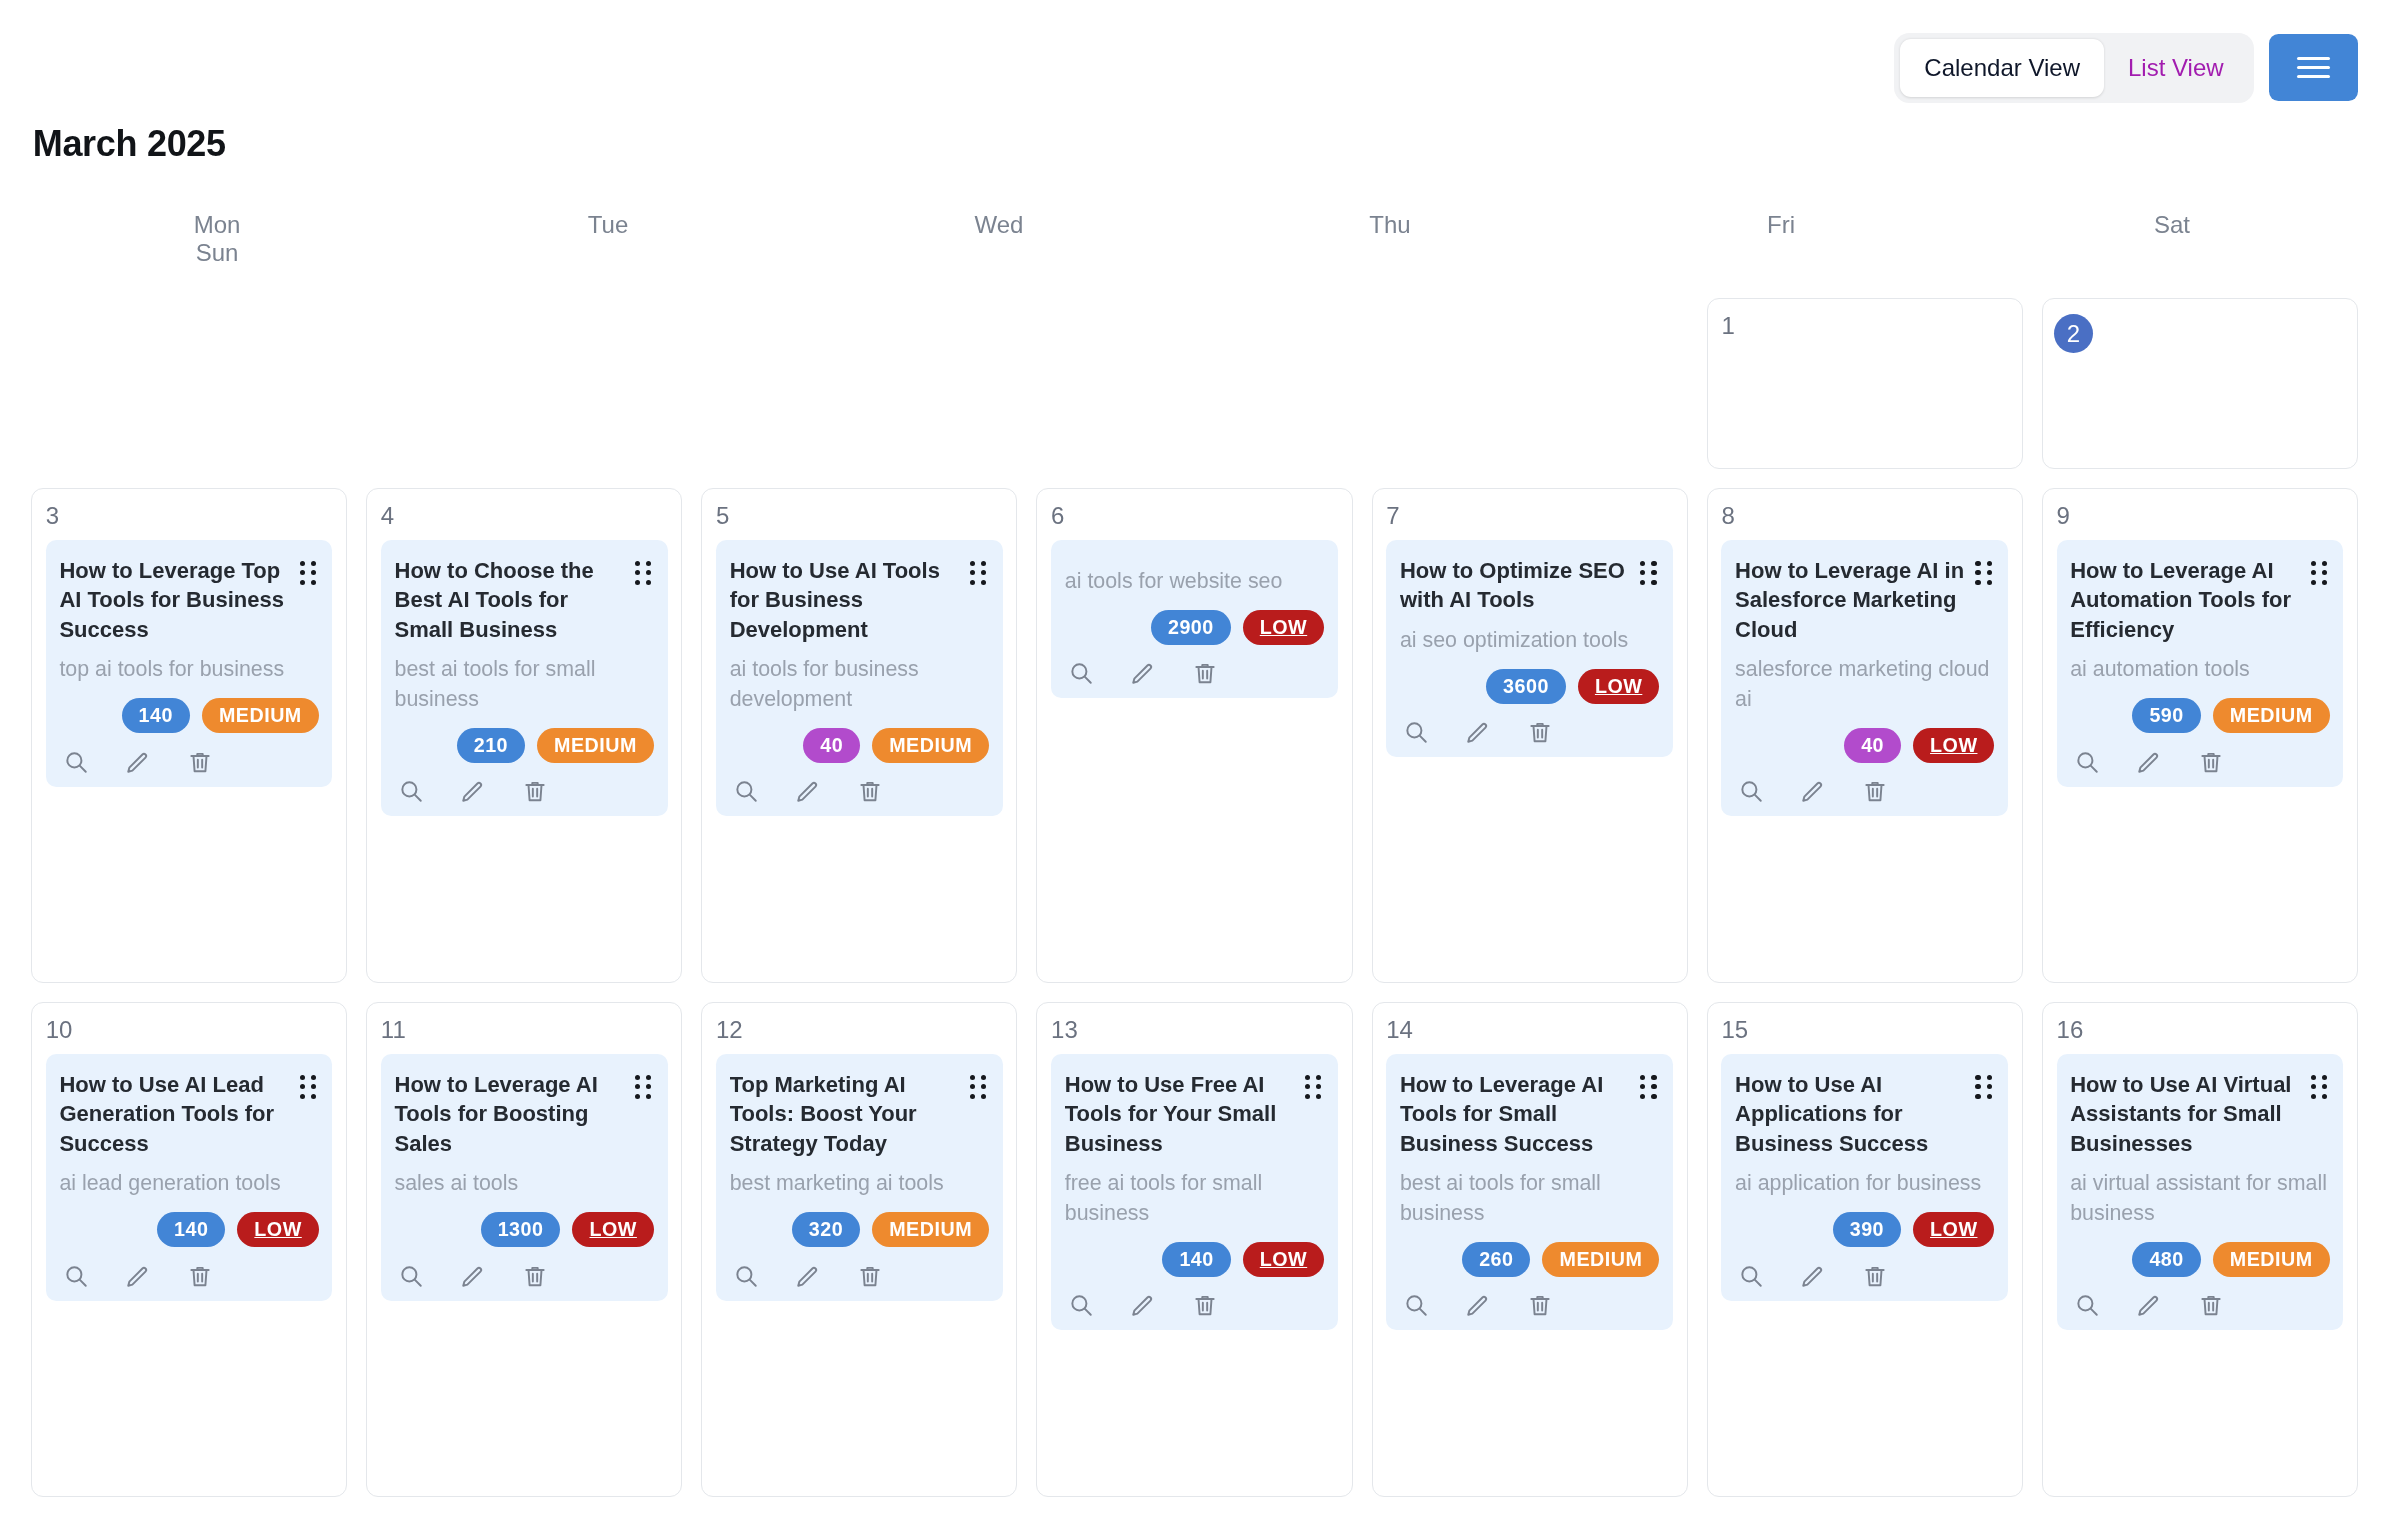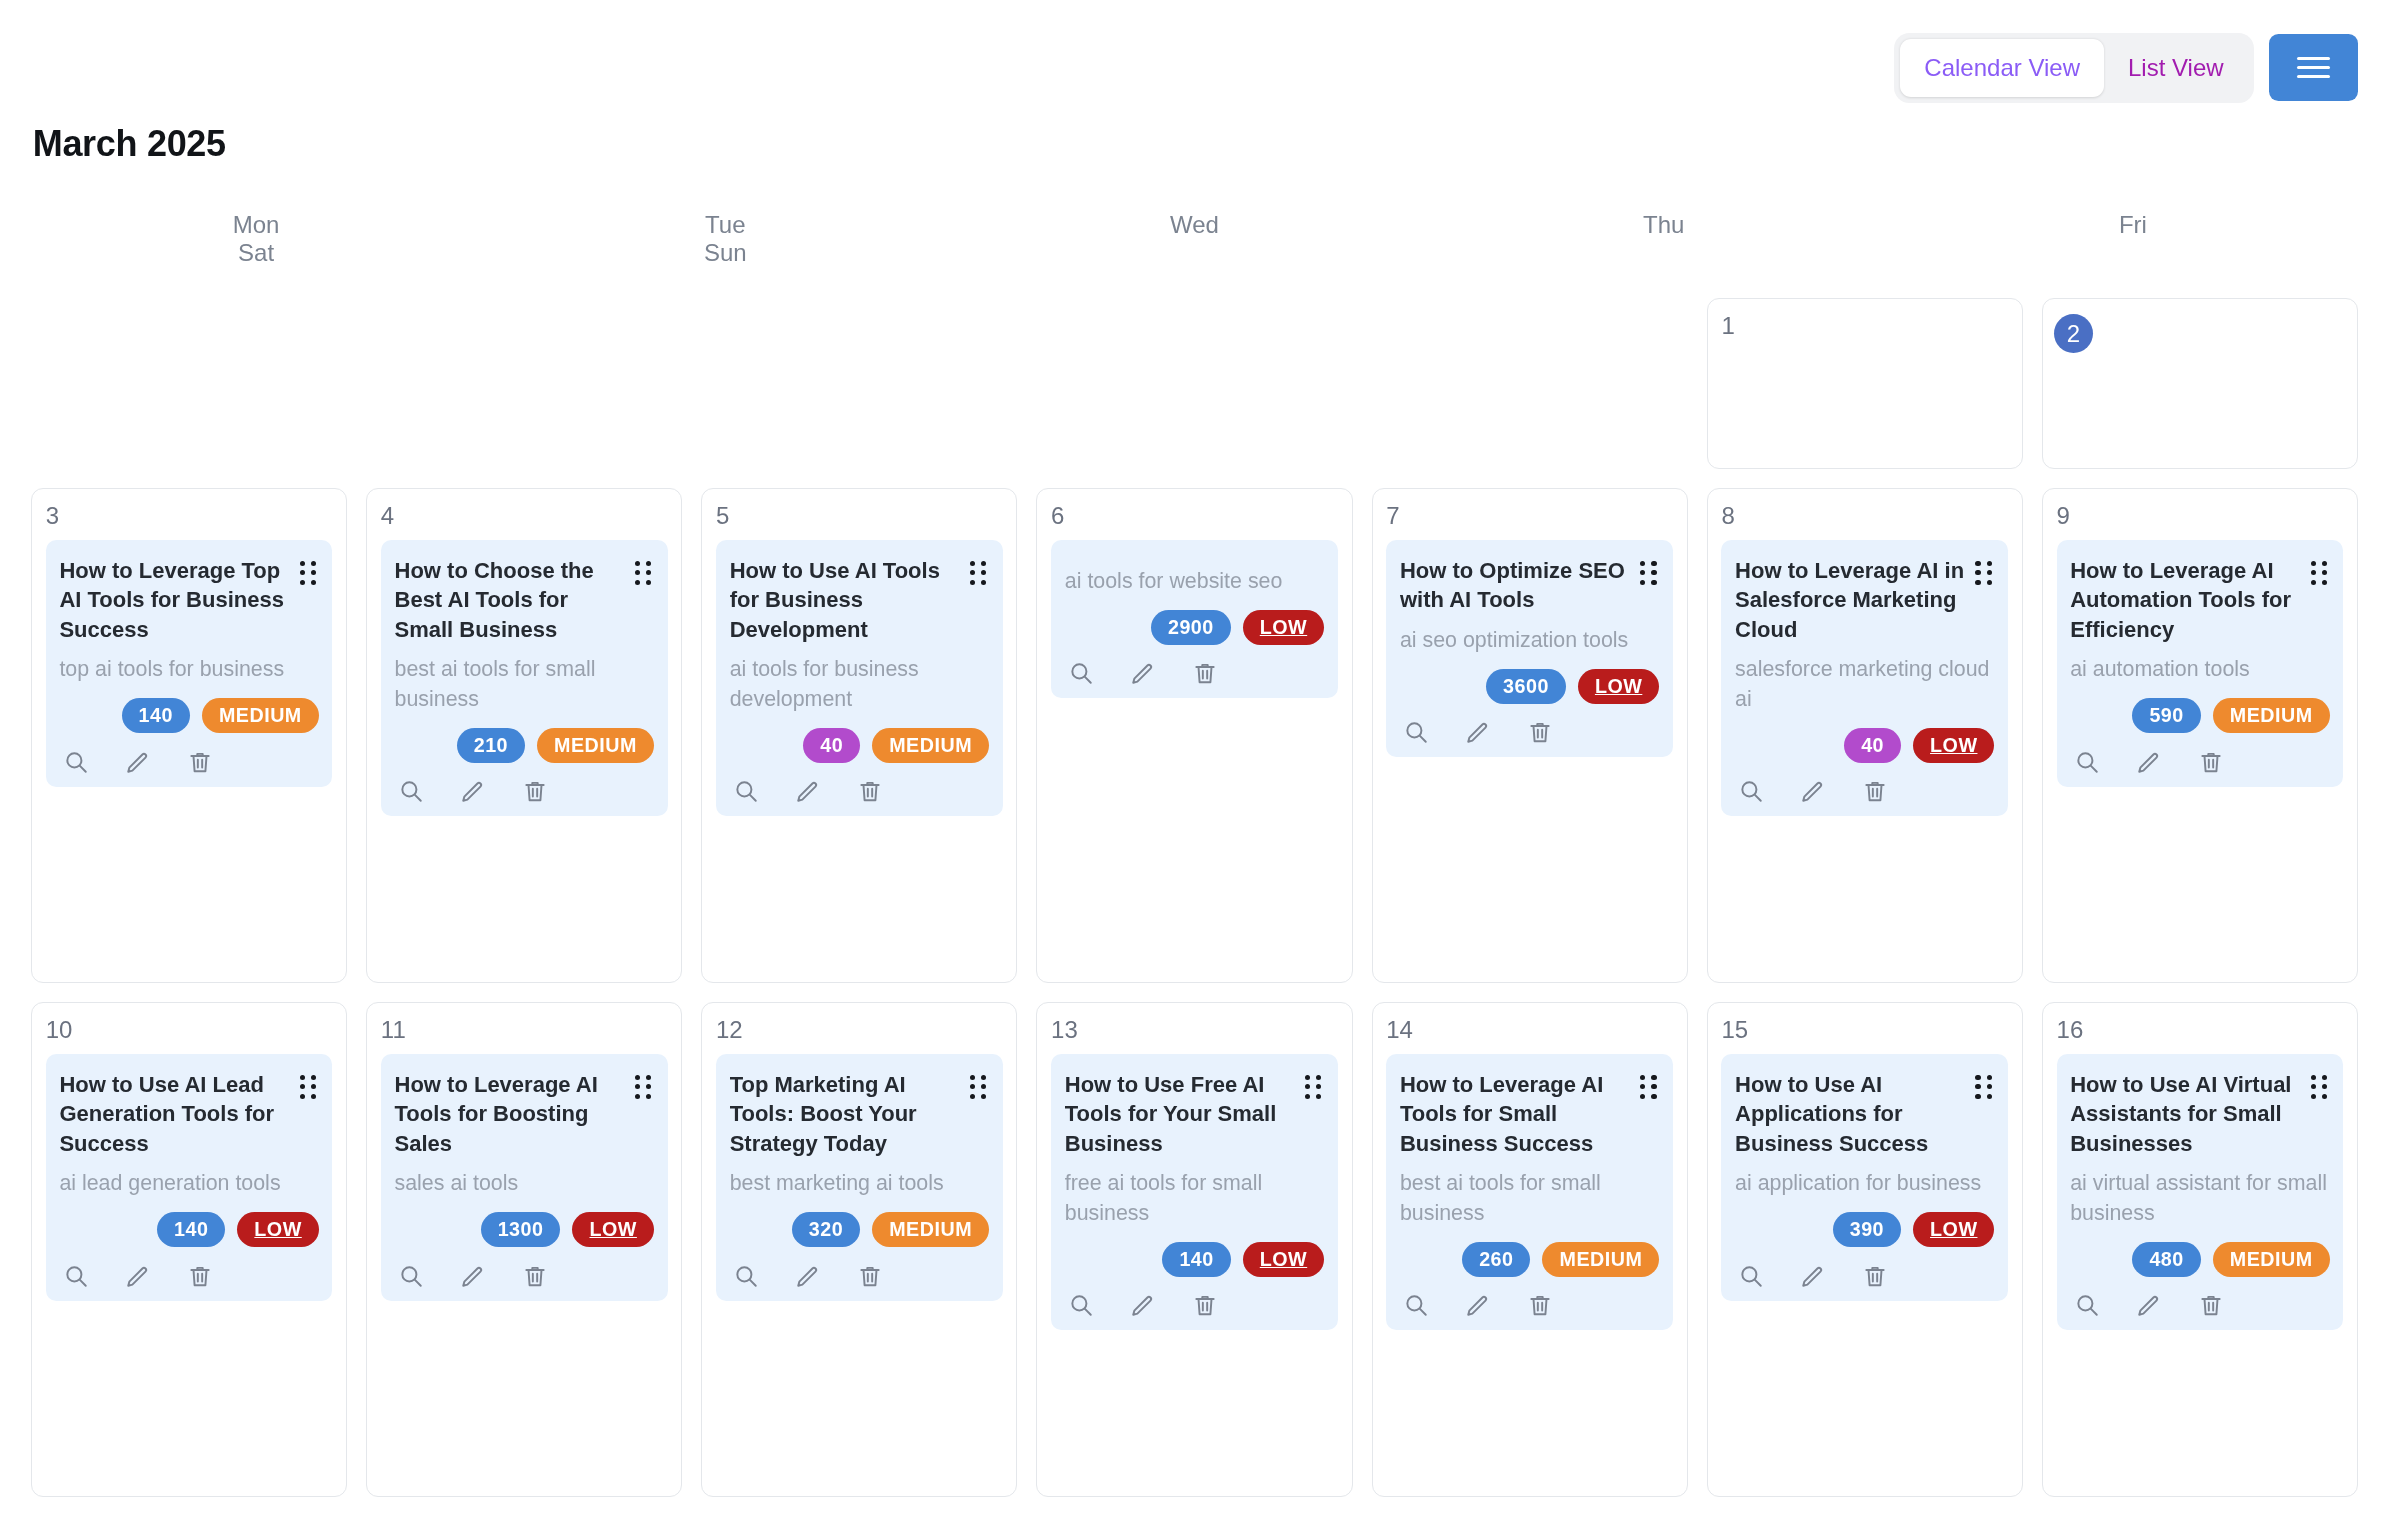--- a/index.html
+++ b/index.html
@@ -32,21 +32,21 @@
     font-size: 24px;
     line-height: 1;
     padding: 17px 24px;
     border-radius: 11px;
     color: #a21caf;
     cursor: pointer;
     white-space: nowrap;
   }
   .view-toggle .seg.active {
     background: #ffffff;
-    color: #8b5cf6;
+    color: #0f172a;
     box-shadow: 0 0.9px 2.6px rgba(0,0,0,.13);
   }
   .menu-button {
     width: 89px;
     height: 67px;
     background: #4285d6;
     border-radius: 9.4px;
     display: flex;
     align-items: center;
     justify-content: center;
@@ -62,21 +62,21 @@
     font-weight: bold;
     color: #111418;
     letter-spacing: -0.3px;
     margin-top: 22px;
     margin-left: 1.7px;
   }
 
   
   .weekdays {
     display: grid;
-    grid-template-columns: repeat(5, 1fr);
+    grid-template-columns: repeat(6, 1fr);
     column-gap: 19px;
     margin-top: 46px;
   }
   .weekday {
     text-align: center;
     font-size: 24px;
     color: #7b8390;
   }
 
   

